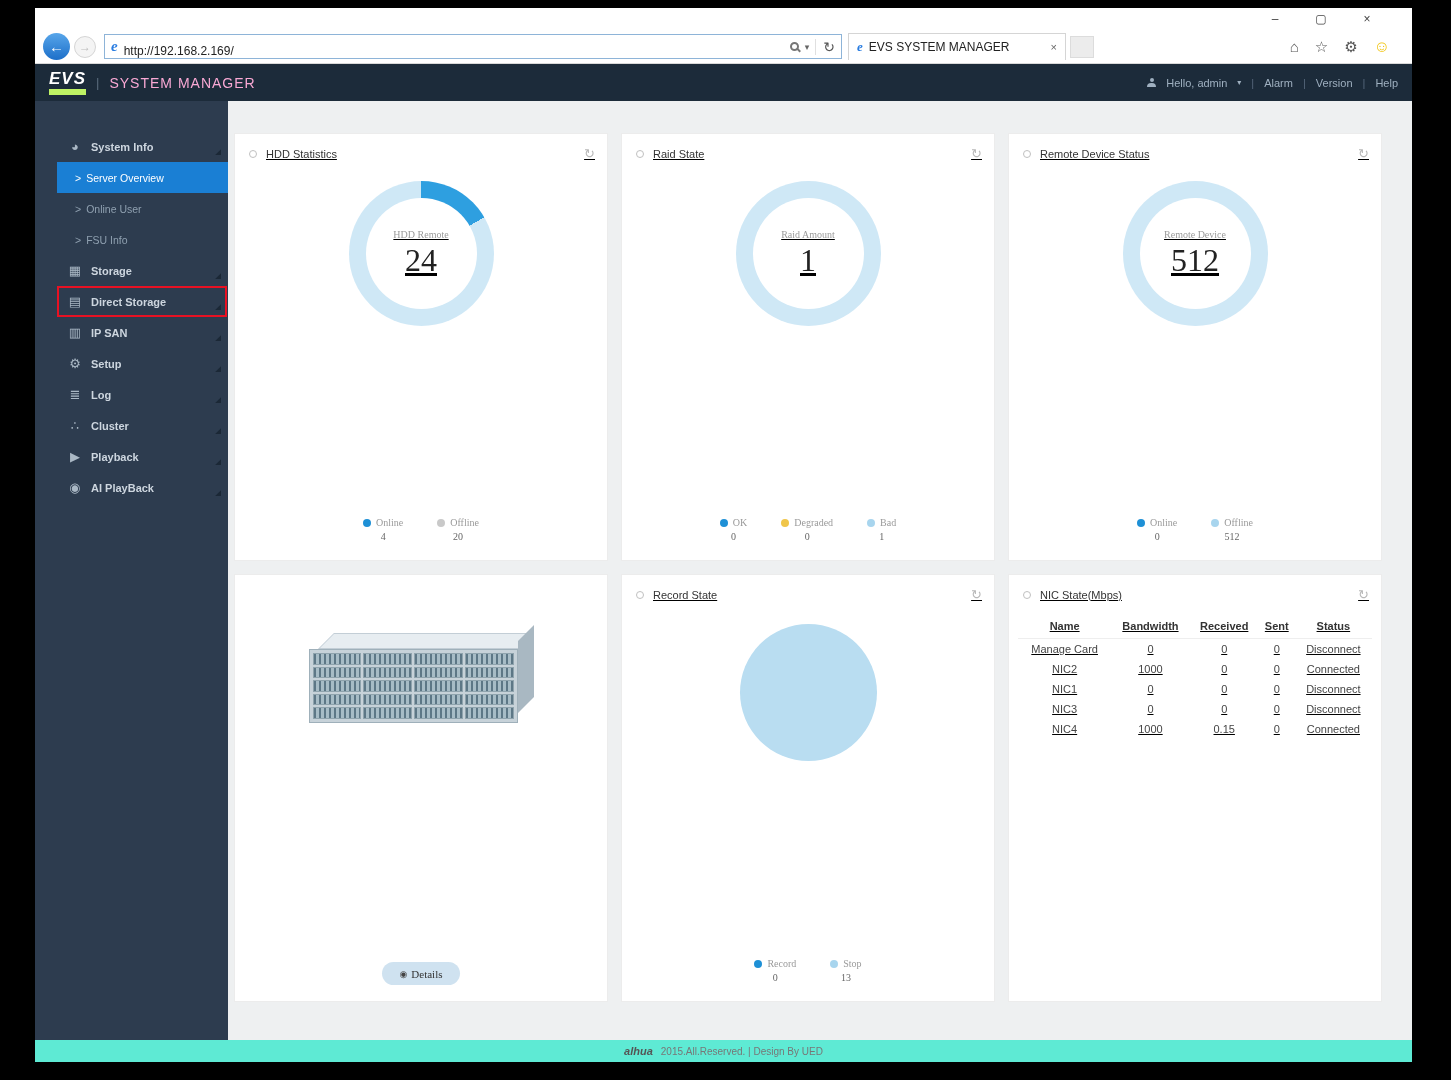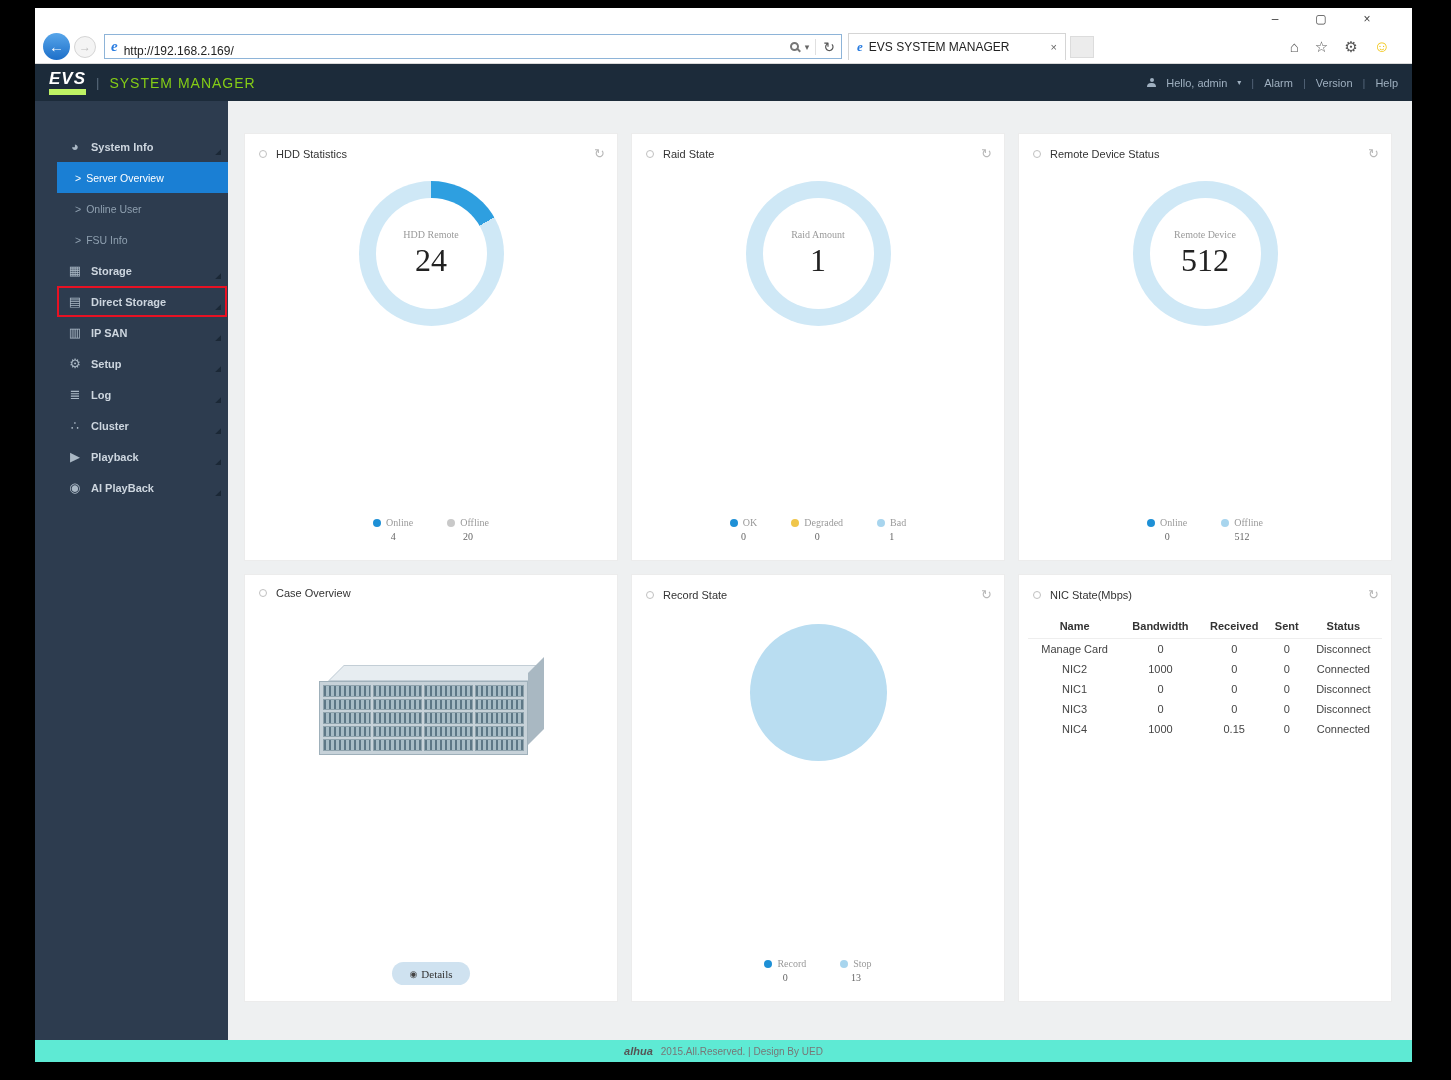--- a/index.html
+++ b/index.html
@@ -30,42 +30,42 @@
   .newtab { width:24px; height:22px; background:#ececec; border:1px solid #dcdcdc; margin-left:4px; }
   .nav-spacer { flex:1; }
   .nav-right { display:flex; align-items:center; gap:16px; margin-right:14px; font-size:15px; color:#555; }
   .smiley { color:#f1c40f; font-size:16px; }
 
   
   .app { flex:1; display:flex; flex-direction:column; overflow:hidden; }
   .app-header { height:37px; background:#1c2b3a; display:flex; align-items:center; padding:0 14px; flex:0 0 auto; }
   .logo { color:#fff; font-weight:bold; font-style:italic; font-size:17px; letter-spacing:1px; border-bottom:6px solid #bef264; line-height:1.1; }
   .hdr-div { color:#5a6b7c; margin:0 10px; font-size:13px; }
-  .app-title { color:#84cc16; font-size:14px; letter-spacing:1px; }
+  .app-title { color:#f9a8d4; font-size:14px; letter-spacing:1px; }
   .hdr-right { margin-left:auto; display:flex; align-items:center; gap:10px; color:#9fb0c0; font-size:11px; }
   .user-icon { width:9px; height:9px; position:relative; display:inline-block; }
   .user-icon::before { content:""; position:absolute; top:0; left:2.5px; width:4px; height:4px; border-radius:50%; background:#9fb0c0; }
   .user-icon::after { content:""; position:absolute; bottom:0; left:0; width:9px; height:4px; border-radius:4px 4px 0 0; background:#9fb0c0; }
   .hdr-caret { font-size:8px; }
   .hdr-sep { color:#55667a; }
   .hdr-link { cursor:default; }
 
   .app-body { flex:1; display:flex; overflow:hidden; background:#eef0f1; }
 
   
   .sidebar { width:193px; background:#2d3c4f; flex:0 0 auto; padding-top:30px; }
   .side-item { height:31px; display:flex; align-items:center; padding-left:33px; gap:9px; color:#cdd6df; font-size:11px; font-weight:bold; position:relative; }
   .side-icon { font-size:13px; color:#aab8c5; width:14px; text-align:center; font-weight:normal; }
   .side-chevron { position:absolute; right:7px; bottom:6px; font-size:7px; color:#1b2836; }
   .sub-item { height:31px; display:flex; align-items:center; margin-left:22px; padding-left:18px; gap:5px; color:#8fa0b0; font-size:10.5px; }
   .sub-item.selected { background:#1a7fd4; color:#fff; }
   .annotation-box { position:absolute; left:22px; right:1px; top:0; bottom:0; border:2px solid #e81123; pointer-events:none; }
 
   
-  .main { flex:1; padding:32px 0 0 16px; }
+  .main { flex:1; padding:32px 0 0 6px;text-decoration:underline; }
   .grid { display:grid; grid-template-columns:374px 374px 374px; grid-auto-rows:428px; gap:13px; }
   .panel { background:#fff; border:1px solid #ececec; position:relative; }
   .panel-head { display:flex; align-items:center; padding:12px 12px 8px 14px; font-size:11px; color:#333; }
   .panel-toggle { width:8px; height:8px; border:1px solid #c0c0c0; border-radius:50%; margin-right:9px; }
   .panel-refresh { margin-left:auto; color:#b9b9b9; font-size:13px; }
 
   .donut { width:145px; height:145px; border-radius:50%; margin:12px auto 0; display:flex; align-items:center; justify-content:center; }
   .donut-full { background:#cfe8f6; }
   .donut-hdd { background:conic-gradient(#2e9fe0 0deg 60deg, #cfe8f6 60deg 360deg); }
   .donut-hole { width:111px; height:111px; border-radius:50%; background:#fff; display:flex; flex-direction:column; align-items:center; justify-content:center; font-family:"Liberation Serif", serif; }
@@ -320,24 +320,20 @@
                   <div class="legend-top">
                       <span class="dot dot-light"></span>
                       <span>Offline</span>
                     </div>
                   <span class="legend-value">512</span>
                 </div>
               </div>
             </div>
 
             <div class="panel">
-              <div class="panel-head">
-                <span class="panel-toggle"></span>
-                <span>Case Overview</span>
-              </div>
               <div class="chassis">
                 <div class="chassis-top"></div>
                 <div class="chassis-side"></div>
                 <div class="chassis-front">
                   <div class="slot"></div>
                     <div class="slot"></div>
                     <div class="slot"></div>
                     <div class="slot"></div>
                   <div class="slot"></div>
                     <div class="slot"></div>

